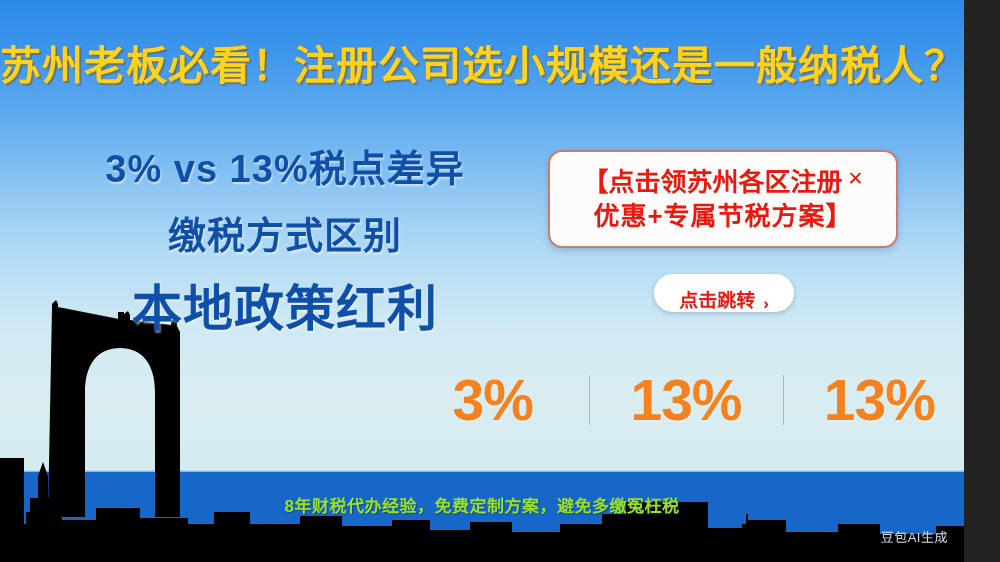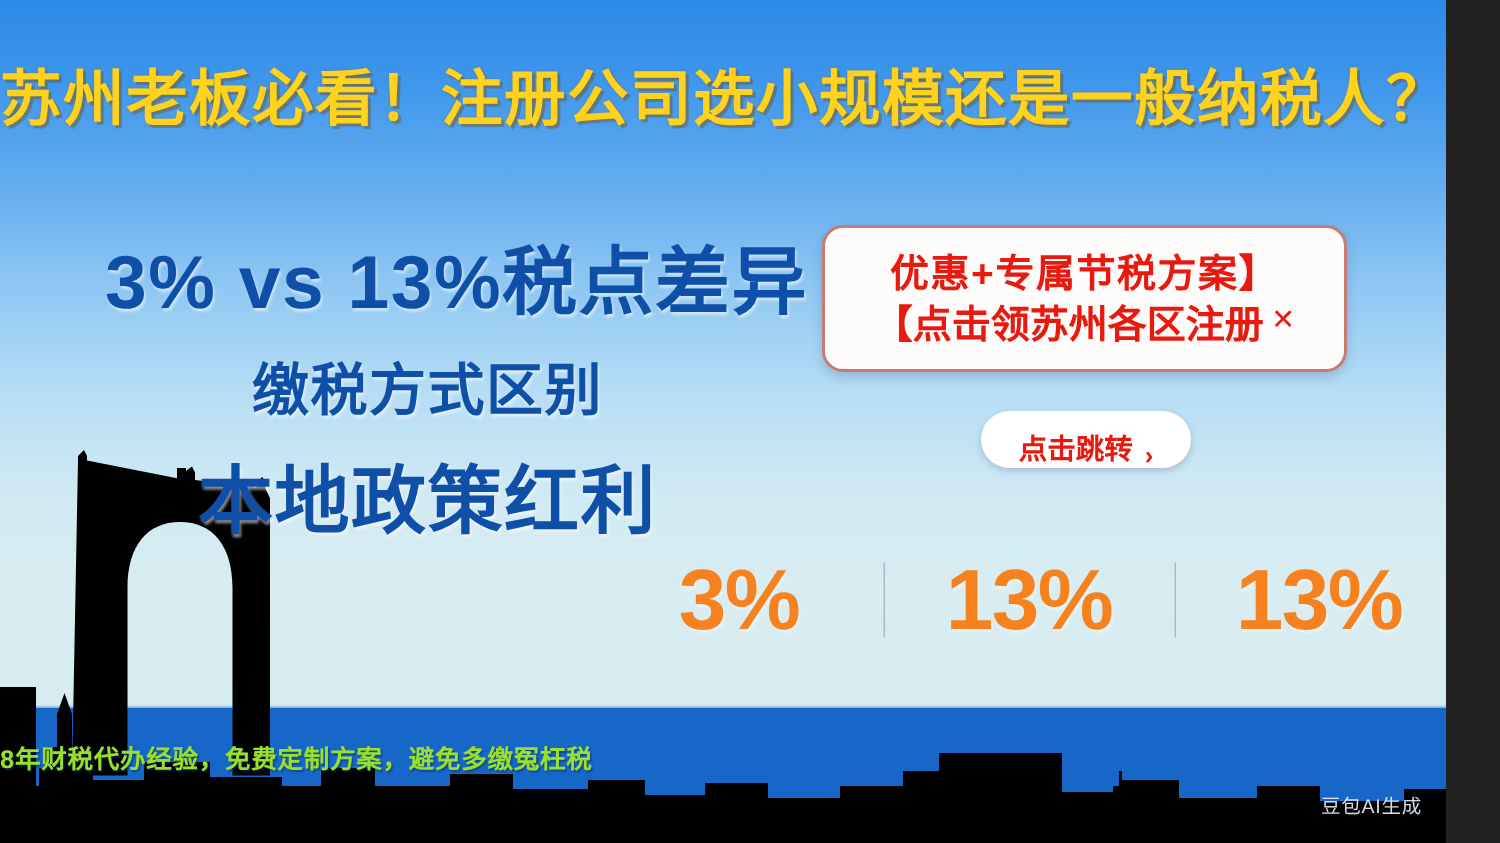--- a/index.html
+++ b/index.html
@@ -72,21 +72,21 @@
     color:#0f4fa8;
   }
   .bullets .line{
     font-size:38px;
     font-weight:bold;
     letter-spacing:1px;
     line-height:1.0;
     white-space:nowrap;
     text-shadow:1px 2px 2px rgba(255,255,255,.55);
   }
-  .bullets .line.l1{font-size:50px;margin-bottom:29px;margin-top:13px;}
+  .bullets .line.l1{font-size:38px;margin-bottom:29px;}
   .bullets .line.l2{font-size:38px;margin-bottom:29px;margin-top:11px;}
   .bullets .line.l3{font-size:50px;}
 
   
   .cta-card{
     position:absolute;
     left:548px; top:150px;
     width:350px; height:98px;
     background:#fdfcfa;
     border:2.5px solid #c97a72;
@@ -176,21 +176,21 @@
     height:50px;
     background:rgba(120,150,170,.55);
   }
   .pct-cell:last-child .pct-div{display:none;}
 
   
   .strapline{
     position:absolute;
     left:0; right:0;
     top:492px;
-    text-align:left;
+    text-align:center;
     font-size:17px;
     font-weight:bold;
     color:#9ae02a;
     letter-spacing:.5px;
     white-space:nowrap;
     text-shadow:1px 1px 1px rgba(10,50,110,.55);
   }
 
   
   .watermark{
@@ -252,26 +252,26 @@
 
   <div class="headline">苏州老板必看！注册公司选小规模还是一般纳税人？</div>
 
   <div class="bullets">
     <div class="line l1">3% vs 13%税点差异</div>
     <div class="line l2">缴税方式区别</div>
     <div class="line l3">本地政策红利</div>
   </div>
 
   <div class="cta-card">
-    <div class="cta-line row2">
-      <span>优惠+专属节税方案】</span>
-    </div>
     <div class="cta-line row1">
       <span>【点击领苏州各区注册</span>
       <span class="x-mark">✕</span>
+    </div>
+    <div class="cta-line row2">
+      <span>优惠+专属节税方案】</span>
     </div>
   </div>
 
   <div class="jump-pill">
     <span class="jp-label">点击跳转</span>
     <span class="jp-chev">›</span>
   </div>
 
   <div class="pct-row">
     <div class="pct-cell">

